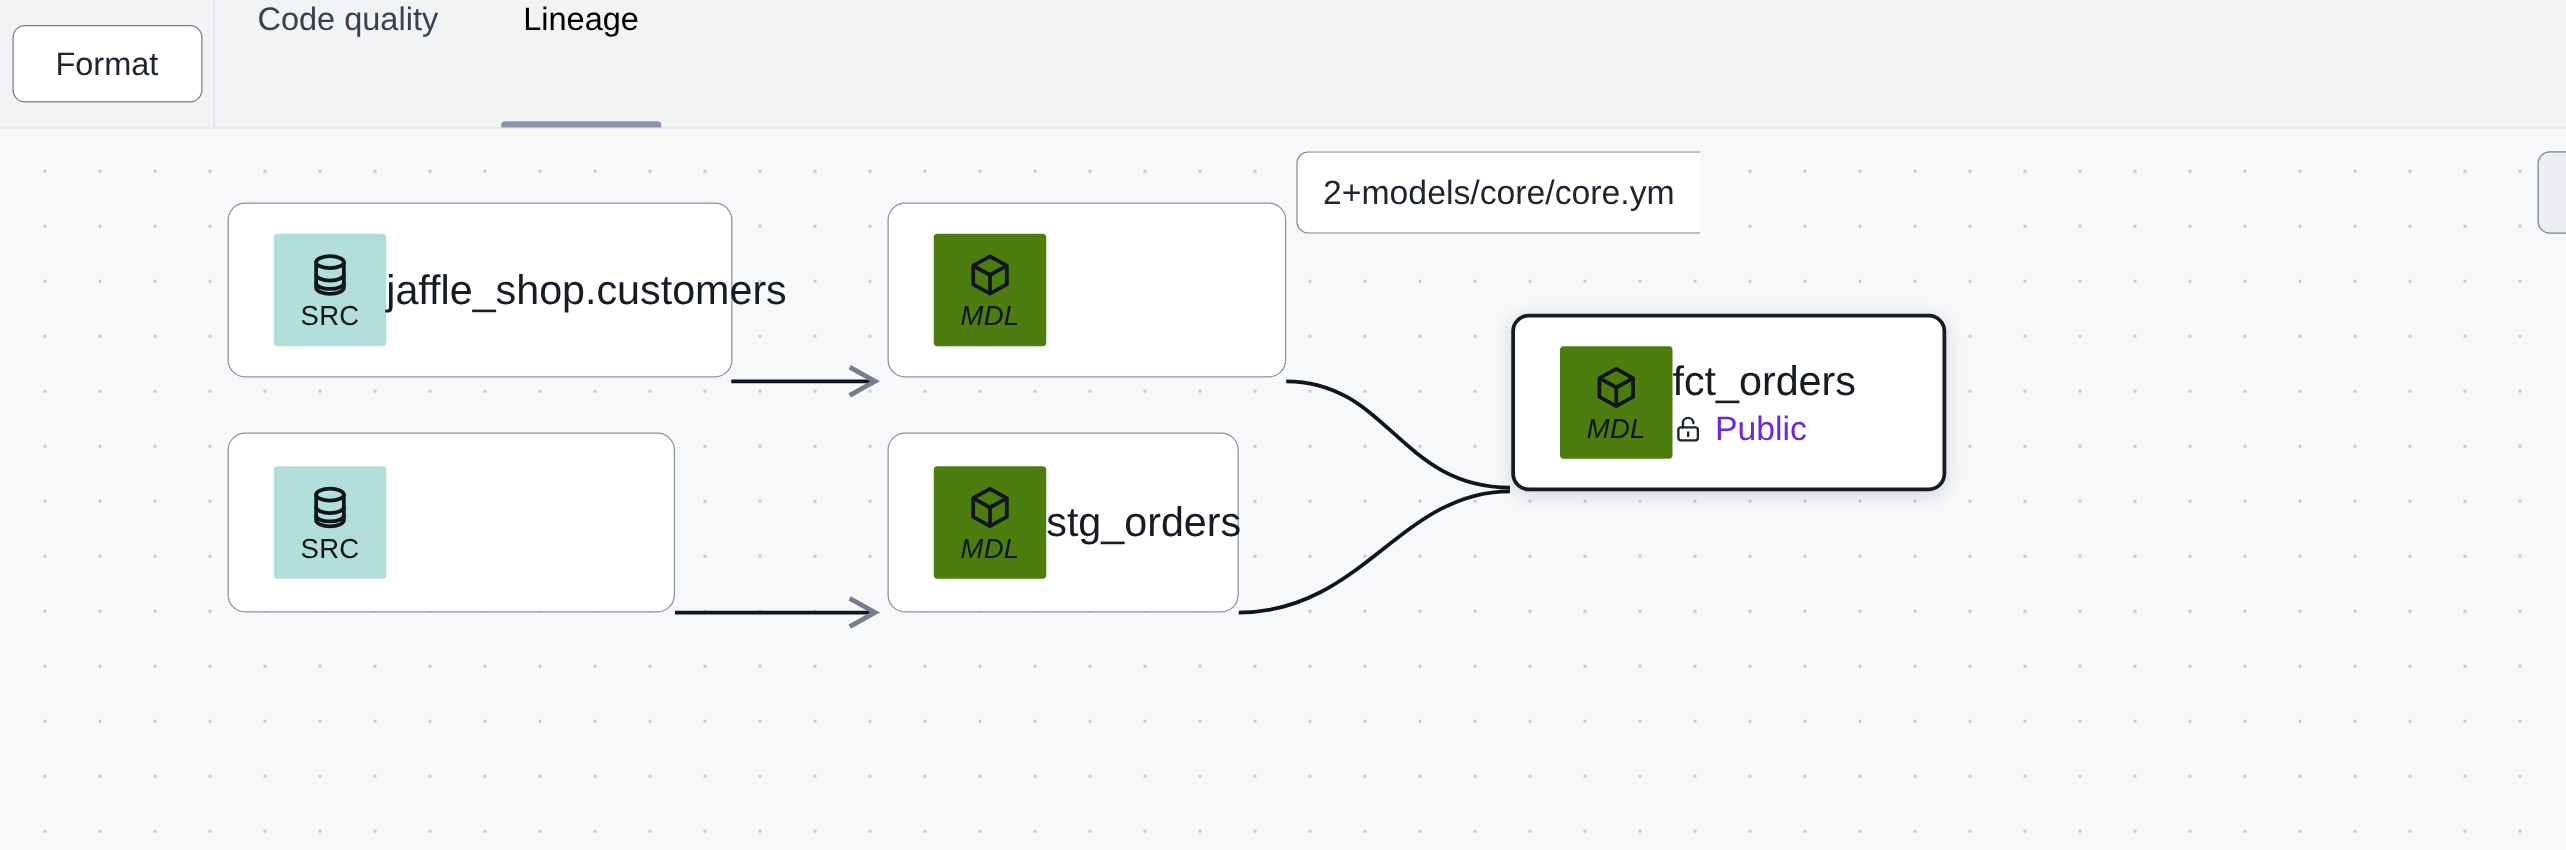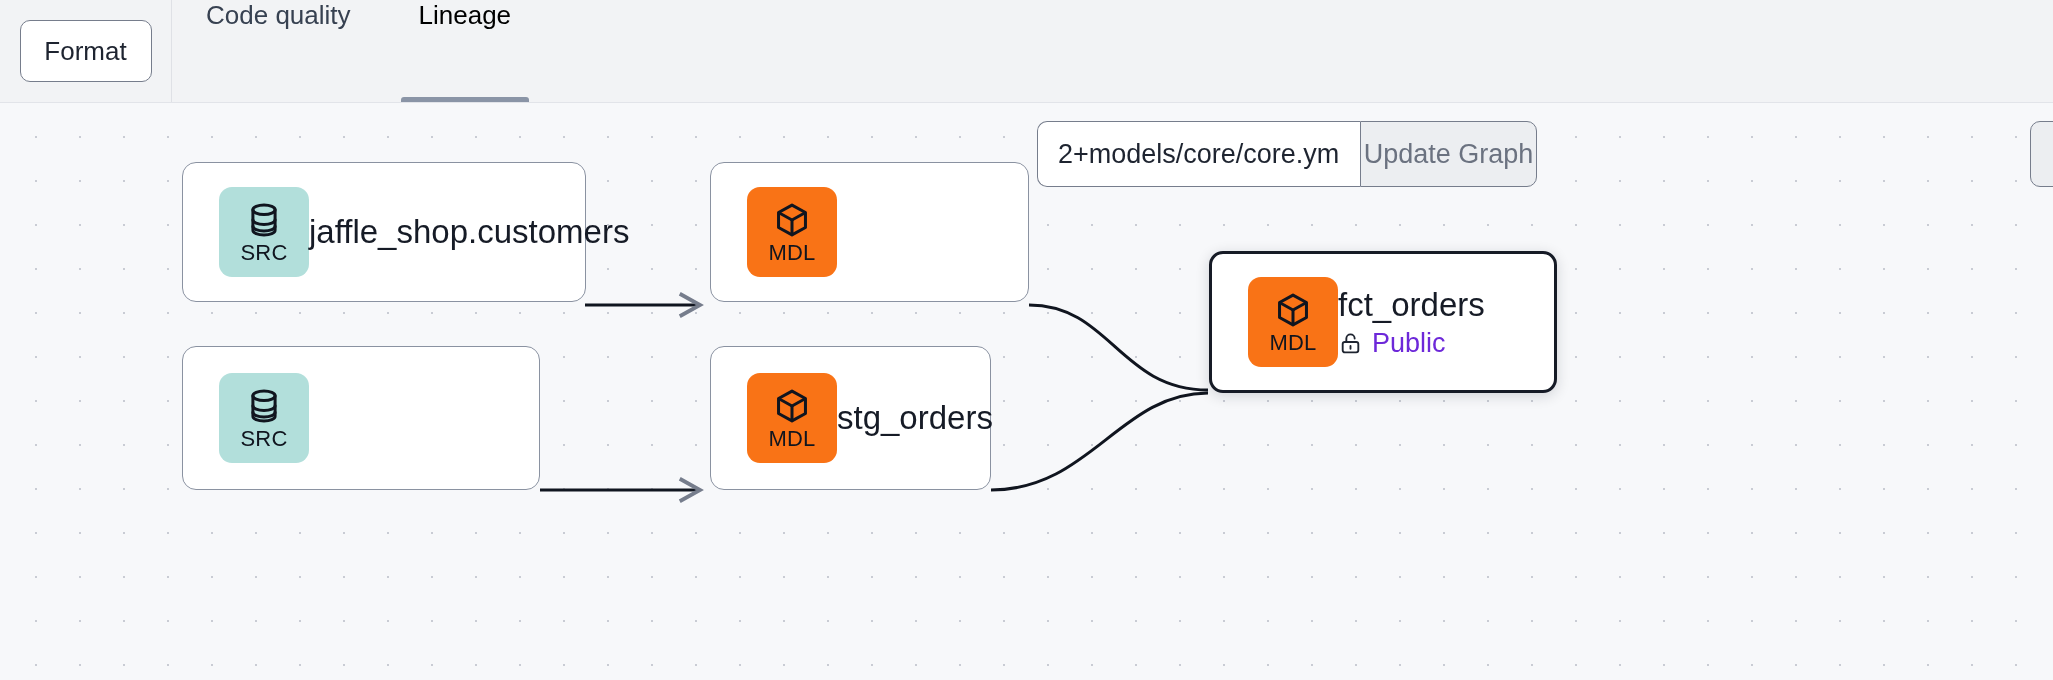--- a/index.html
+++ b/index.html
@@ -18,21 +18,21 @@
     background:#f2f3f5;
     border-bottom:1px solid #e2e4e9;
   }
   .toolbar-left {
     position:absolute; left:0; top:0;
     width:172px; height:102px;
     border-right:1px solid #dfe1e6;
     display:flex; align-items:center; justify-content:center;
   }
   .format-btn {
-    width:132px; height:62px;
+    width:152px; height:62px;
     background:#ffffff;
     border:1px solid #767d8c;
     border-radius:10px;
     font-size:26px; color:#1e2430;
     font-family:"Liberation Sans", sans-serif;
     cursor:pointer;
     display:flex; align-items:center; justify-content:center;
   }
   .tabs {
     position:absolute; left:172px; top:0;
@@ -77,27 +77,27 @@
     padding-left:36px;
     cursor:pointer;
     z-index:5;
   }
   .node.selected {
     border:3px solid #161b26;
     box-shadow:0 3px 14px rgba(20,25,38,0.16);
   }
   .badge {
     width:90px; height:90px;
-    border-radius:13px;
+    border-radius:3px;
     display:flex; flex-direction:column;
     align-items:center; justify-content:center;
     flex:0 0 auto;
   }
   .badge.src { background:#b2dfdb; }
-  .badge.mdl { background:#f97316; }
+  .badge.mdl { background:#4d7c0f;font-style:italic; }
   .badge svg { display:block; }
   .badge-text {
     font-size:22px; color:#10151f;
     line-height:1; margin-top:3px;
     letter-spacing:0.2px;
   }
   .node-body { display:flex; flex-direction:column; justify-content:center; }
   .node-title { font-size:33px; color:#161b26; white-space:nowrap; }
   .node-sub {
     display:flex; align-items:center; gap:9px;
@@ -247,19 +247,18 @@
             <path d="M8 10.5 V7.2 a4 4 0 0 1 8 0"></path>
             <path d="M12 14.4 v2.6"></path>
           </svg>
           <span>Public</span>
         </div>
       </div>
     </div>
 
     <div class="graph-controls">
       <input class="selector-input" type="text" value="2+models/core/core.yml+2" style="">
-      <button class="update-btn">Update Graph</button>
     </div>
 
     <div class="edge-control"></div>
 
   </div>
 </div>
 
 </body></html>

